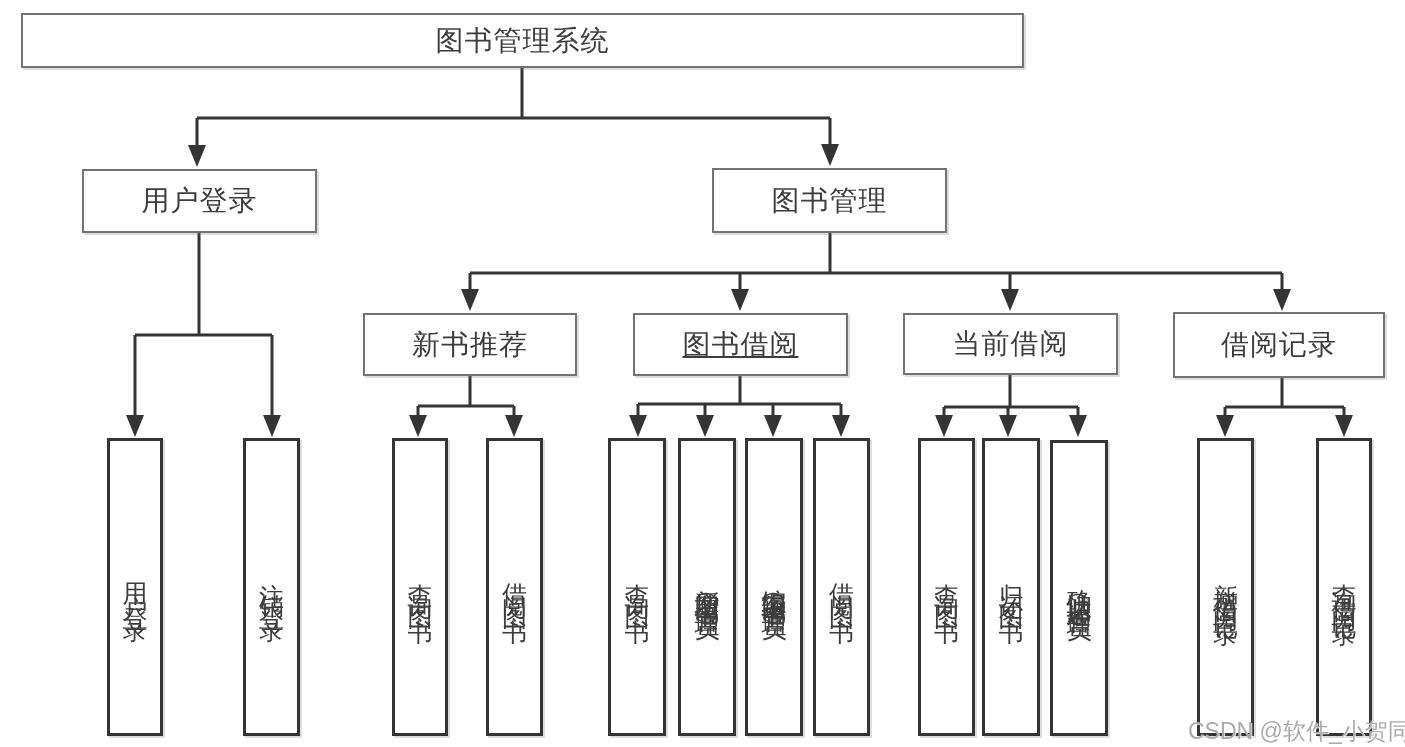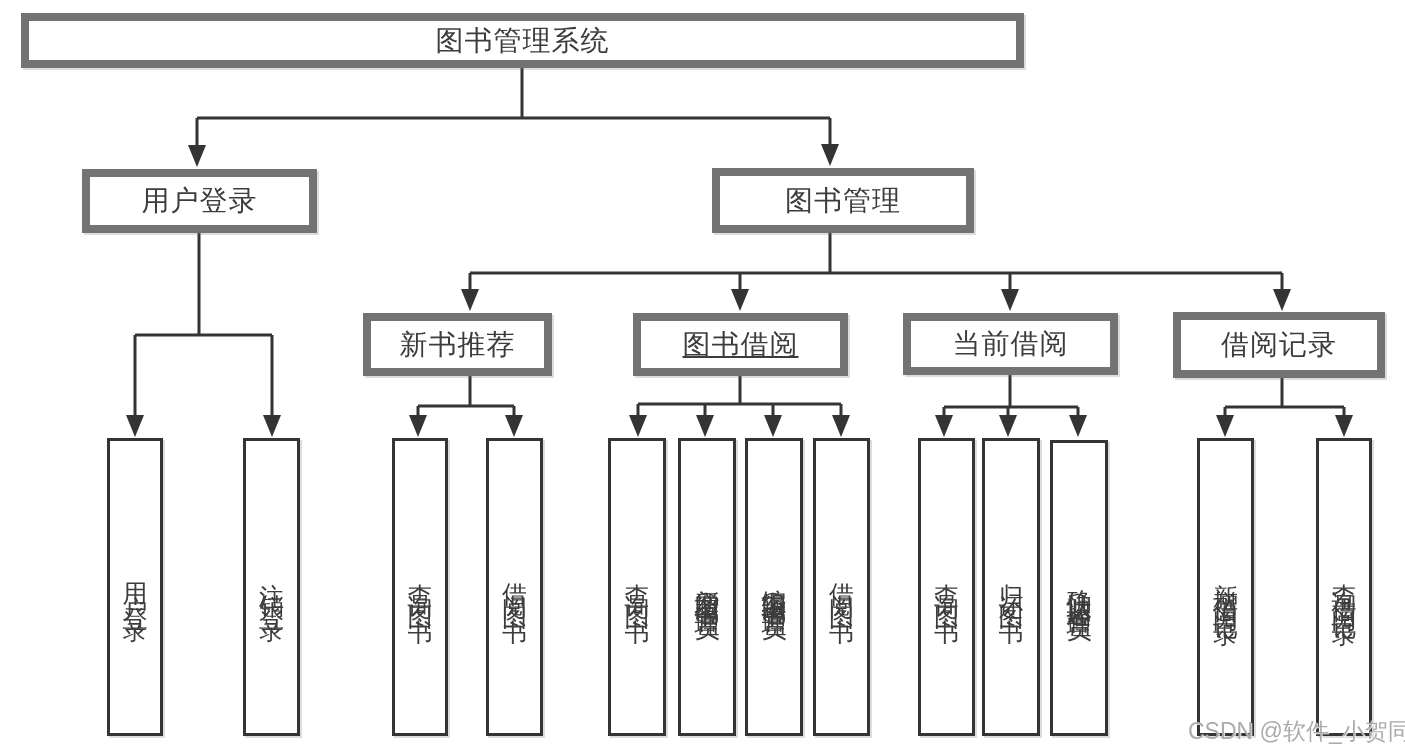--- a/index.html
+++ b/index.html
@@ -7,21 +7,21 @@
     position:relative;
     width:1405px;height:747px;
     background:#ffffff;
     font-family:"Liberation Sans","DejaVu Sans",sans-serif;
     overflow:hidden;
   }
   .wires{position:absolute;left:0;top:0;pointer-events:none;}
   .node{
     position:absolute;
     box-sizing:border-box;
-    border:8px solid #737373;
+    border:2px solid #737373;
     background:#ffffff;
     display:flex;align-items:center;justify-content:center;
     color:#3c3c3c;
     font-size:28px;
     letter-spacing:1px;
     box-shadow:2px 2px 0 rgba(120,120,120,.25);
   }
   .leaf{
     position:absolute;
     box-sizing:border-box;
@@ -92,23 +92,23 @@
       <polygon points="999,415 1017,415 1008,437"></polygon>
       <polygon points="1069,415 1087,415 1078,437"></polygon>
       <polygon points="1216,415 1234,415 1225,437"></polygon>
       <polygon points="1335,415 1353,415 1344,437"></polygon>
     </g>
   </svg>
 
   <div class="node" style="left:21px;top:13px;width:1003px;height:55px;">图书管理系统</div>
 
   <div class="node" style="left:82px;top:169px;width:235px;height:64px;">用户登录</div>
-  <div class="node" style="left:712px;top:168px;width:262px;height:65px;">图书管理</div>
+  <div class="node" style="left:712px;top:168px;width:235px;height:65px;">图书管理</div>
 
-  <div class="node" style="left:363px;top:313px;width:189px;height:63px;">新书推荐</div>
+  <div class="node" style="left:363px;top:313px;width:214px;height:63px;">新书推荐</div>
   <div class="node" style="left:633px;top:313px;width:215px;height:63px;text-decoration:underline;">图书借阅</div>
   <div class="node" style="left:903px;top:313px;width:215px;height:62px;">当前借阅</div>
   <div class="node" style="left:1173px;top:312px;width:212px;height:66px;">借阅记录</div>
 
   <div class="leaf" style="left:107px;top:438px;width:56px;height:298px;">
     <span class="vtext sp-wide">用户登录</span>
   </div>
   <div class="leaf" style="left:243px;top:438px;width:57px;height:298px;">
     <span class="vtext sp-wide">注销登录</span>
   </div>

